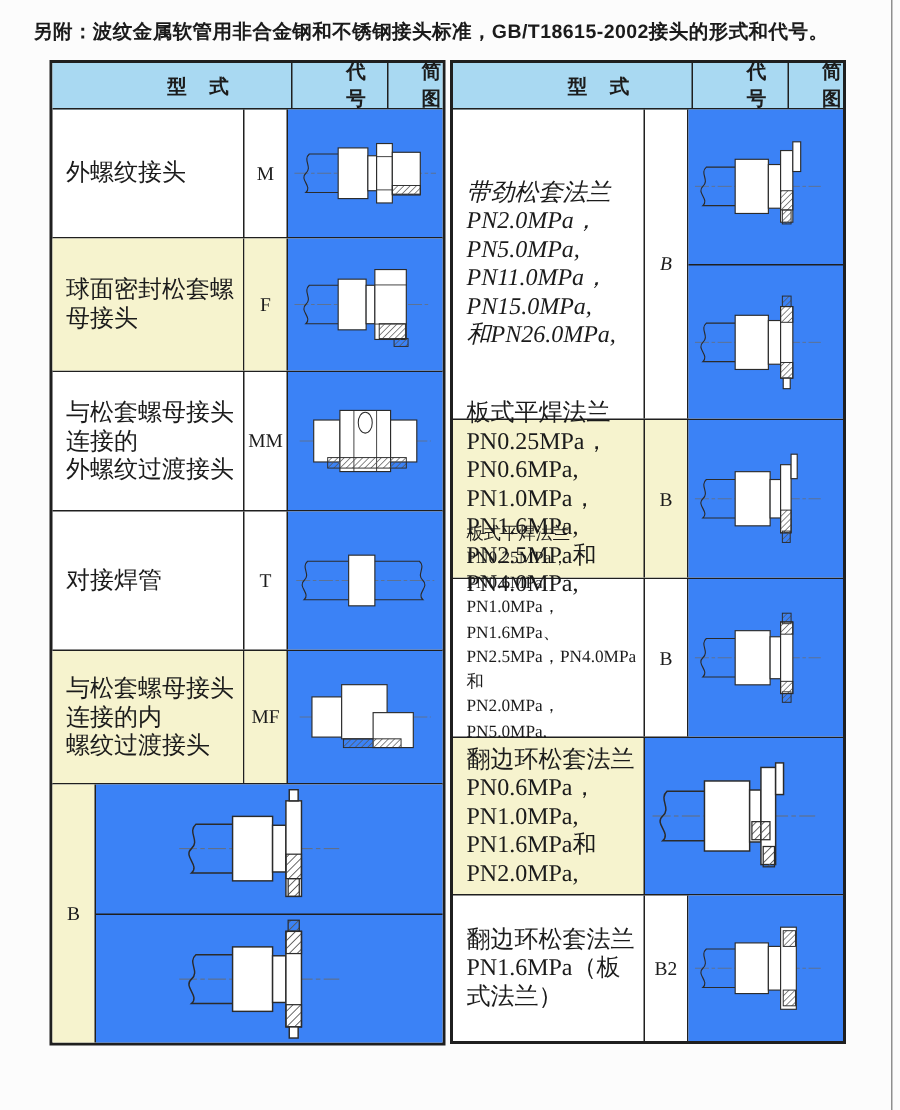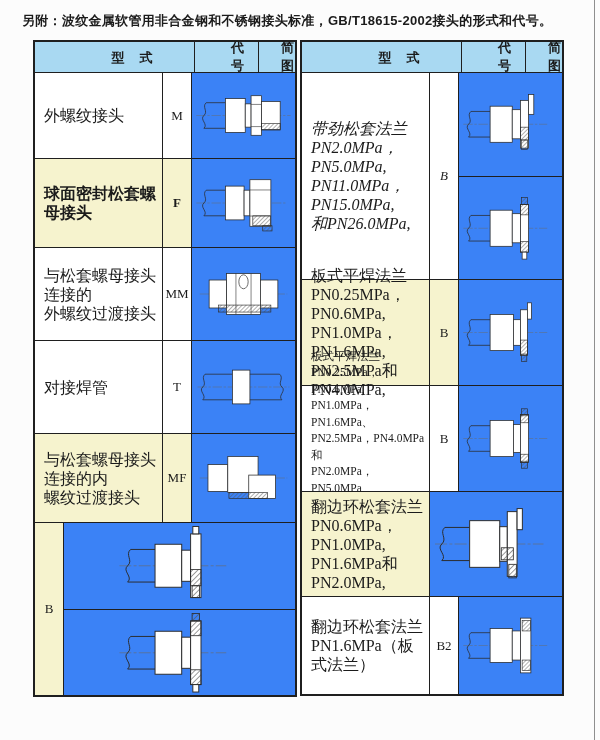--- a/index.html
+++ b/index.html
@@ -77,21 +77,21 @@
               <line x1="98" y1="35.96" x2="116" y2="35.96" stroke="#2b2b2b" stroke-width="1"></line>
               <line x1="98" y1="74.03999999999999" x2="116" y2="74.03999999999999" stroke="#2b2b2b" stroke-width="1"></line>
               <rect x="116" y="31" width="32" height="48" fill="#fff" stroke="#2b2b2b" stroke-width="1.3"></rect>
               <rect x="116" y="69" width="32" height="11" fill="url(#hx0)" stroke="#2b2b2b" stroke-width="1.1"></rect>
             </svg>
           </div>
         </div>
       </div>
   </div>
 
-  <div class="row hl" style="height:88px;flex:none;font-weight:bold;">
+  <div class="row hl" style="height:88px;flex:none;">
     <div class="cell c-type">球面密封松套螺母接头</div>
     <div class="cell c-code">F</div>
     <div class="cell c-diag">
         <div class="sub">
           <div class="dg">
             <svg viewBox="0 0 170 110" preserveAspectRatio="xMidYMid meet">
               <defs>
                 <pattern id="hx1" width="5" height="5" patternUnits="userSpaceOnUse" patternTransform="rotate(45)">
                   <line x1="0" y1="0" x2="0" y2="5" stroke="#575757" stroke-width="1.6"></line>
                 </pattern>

